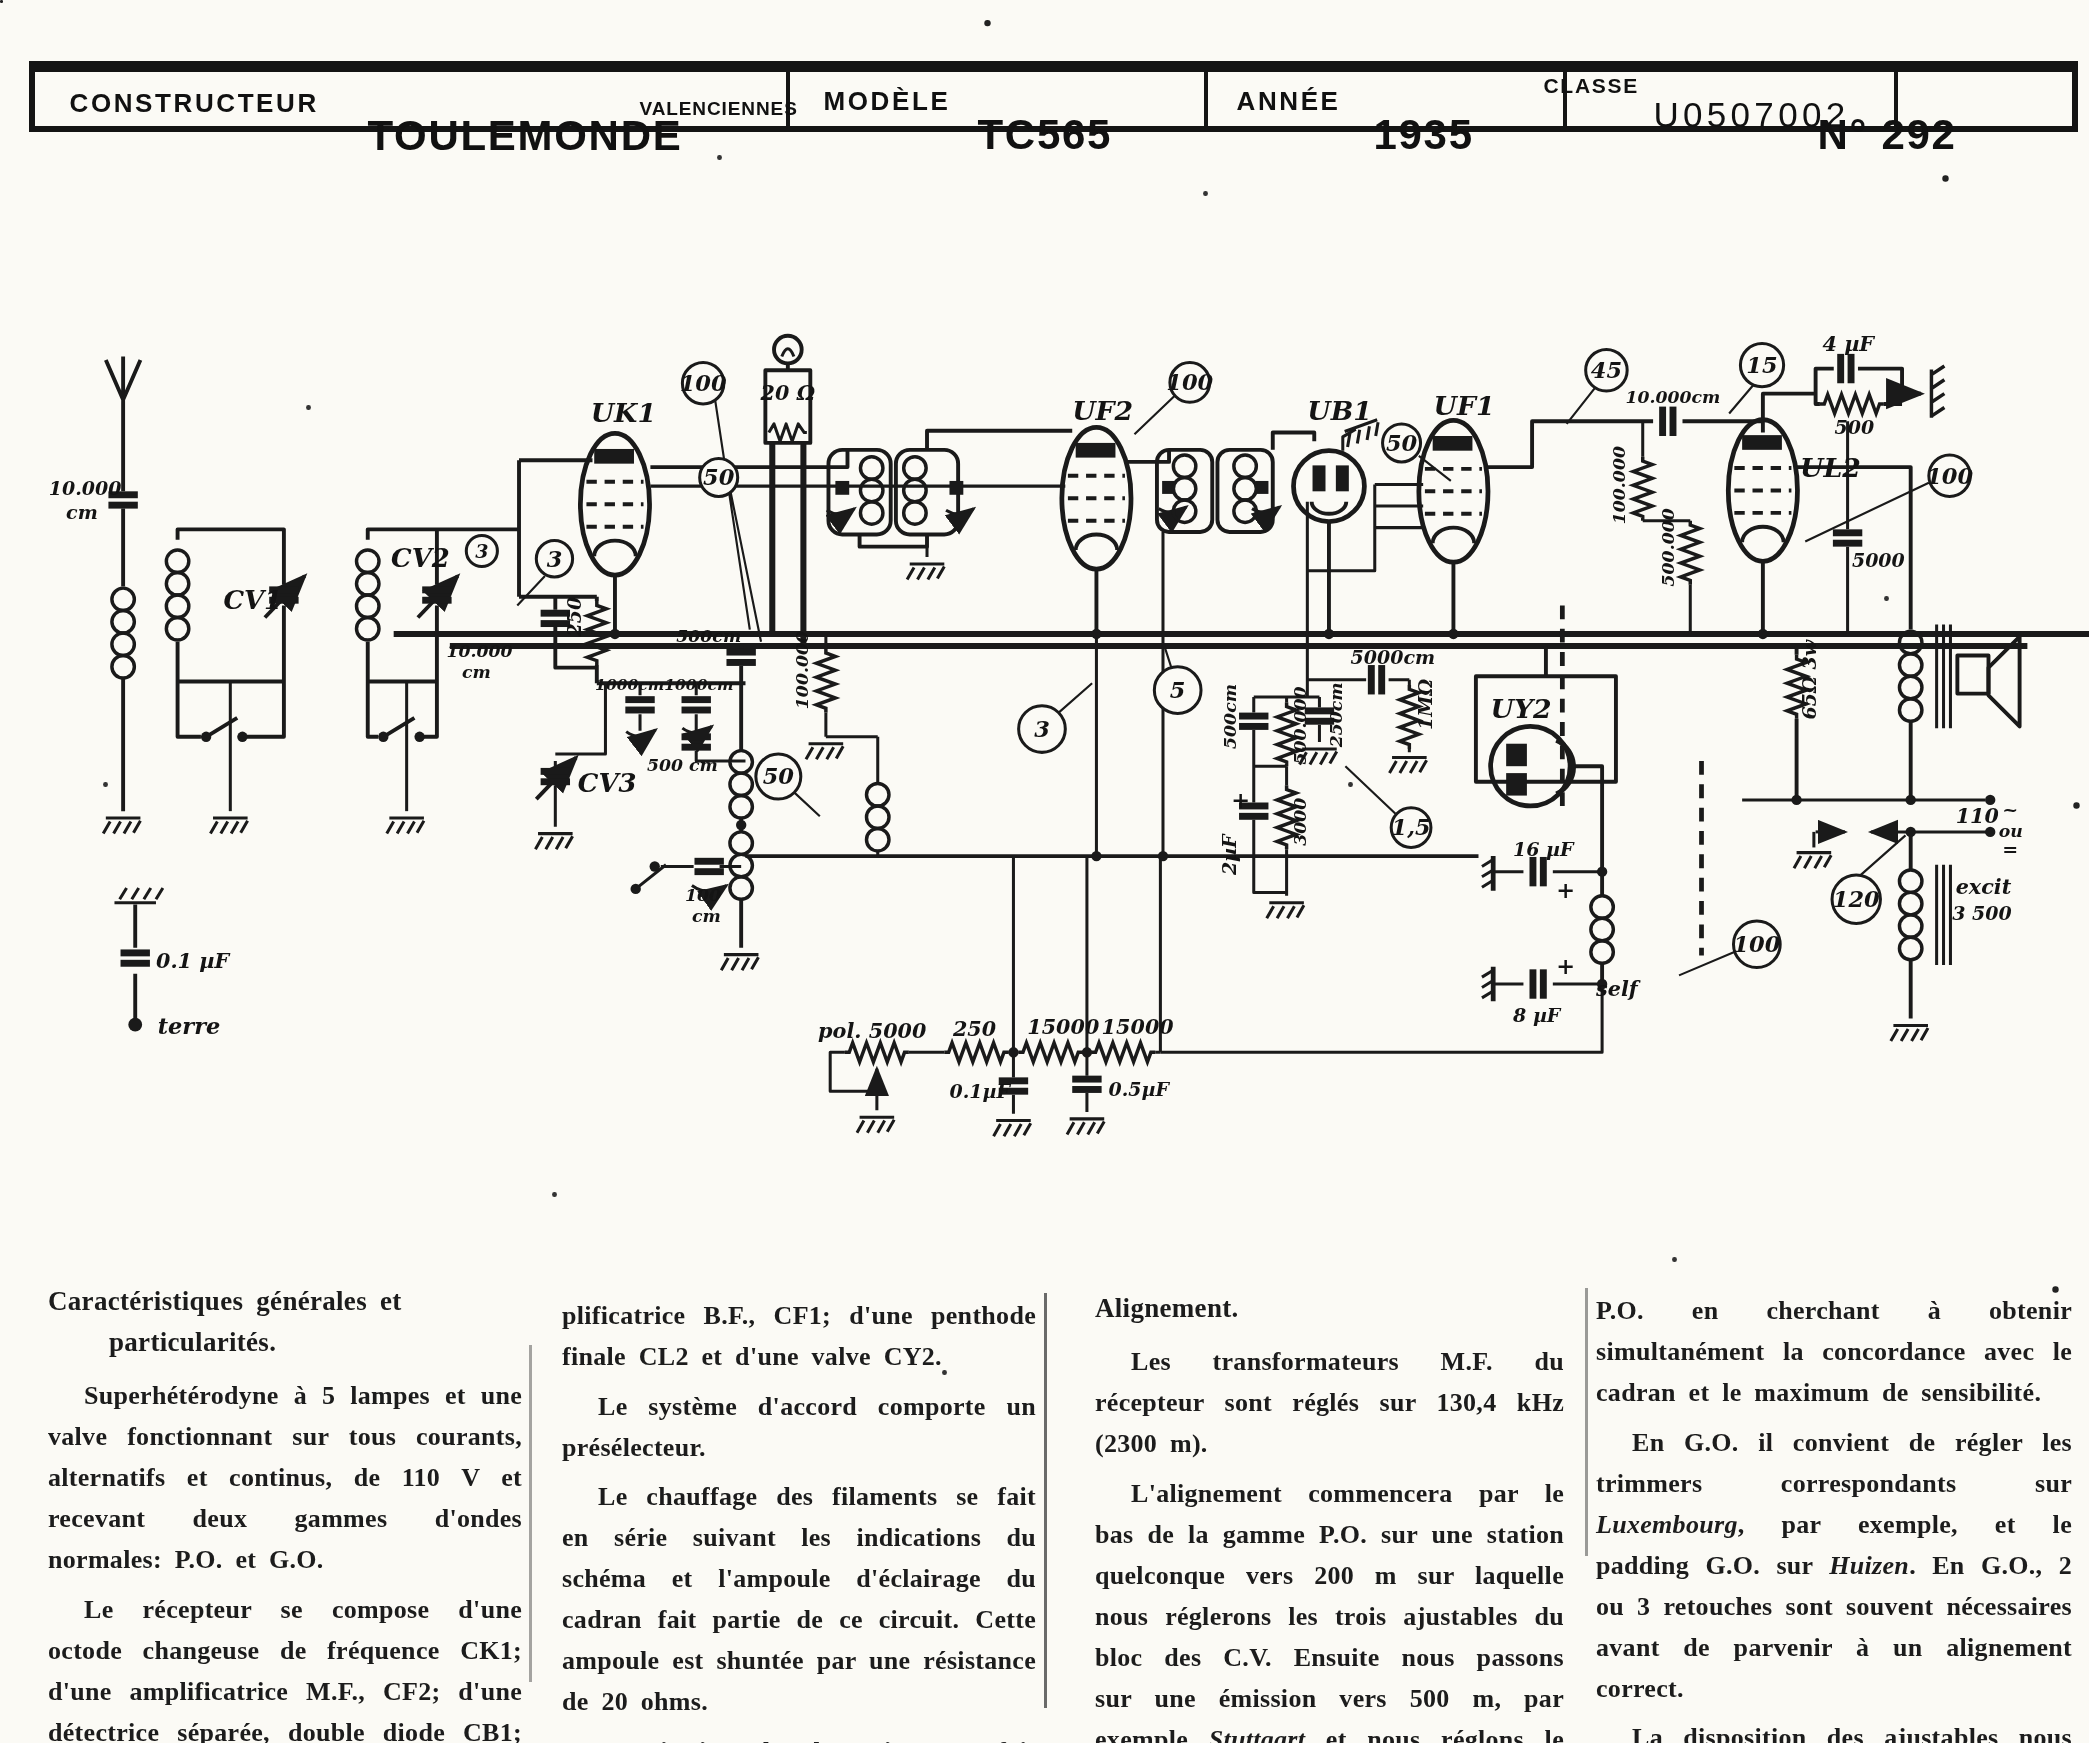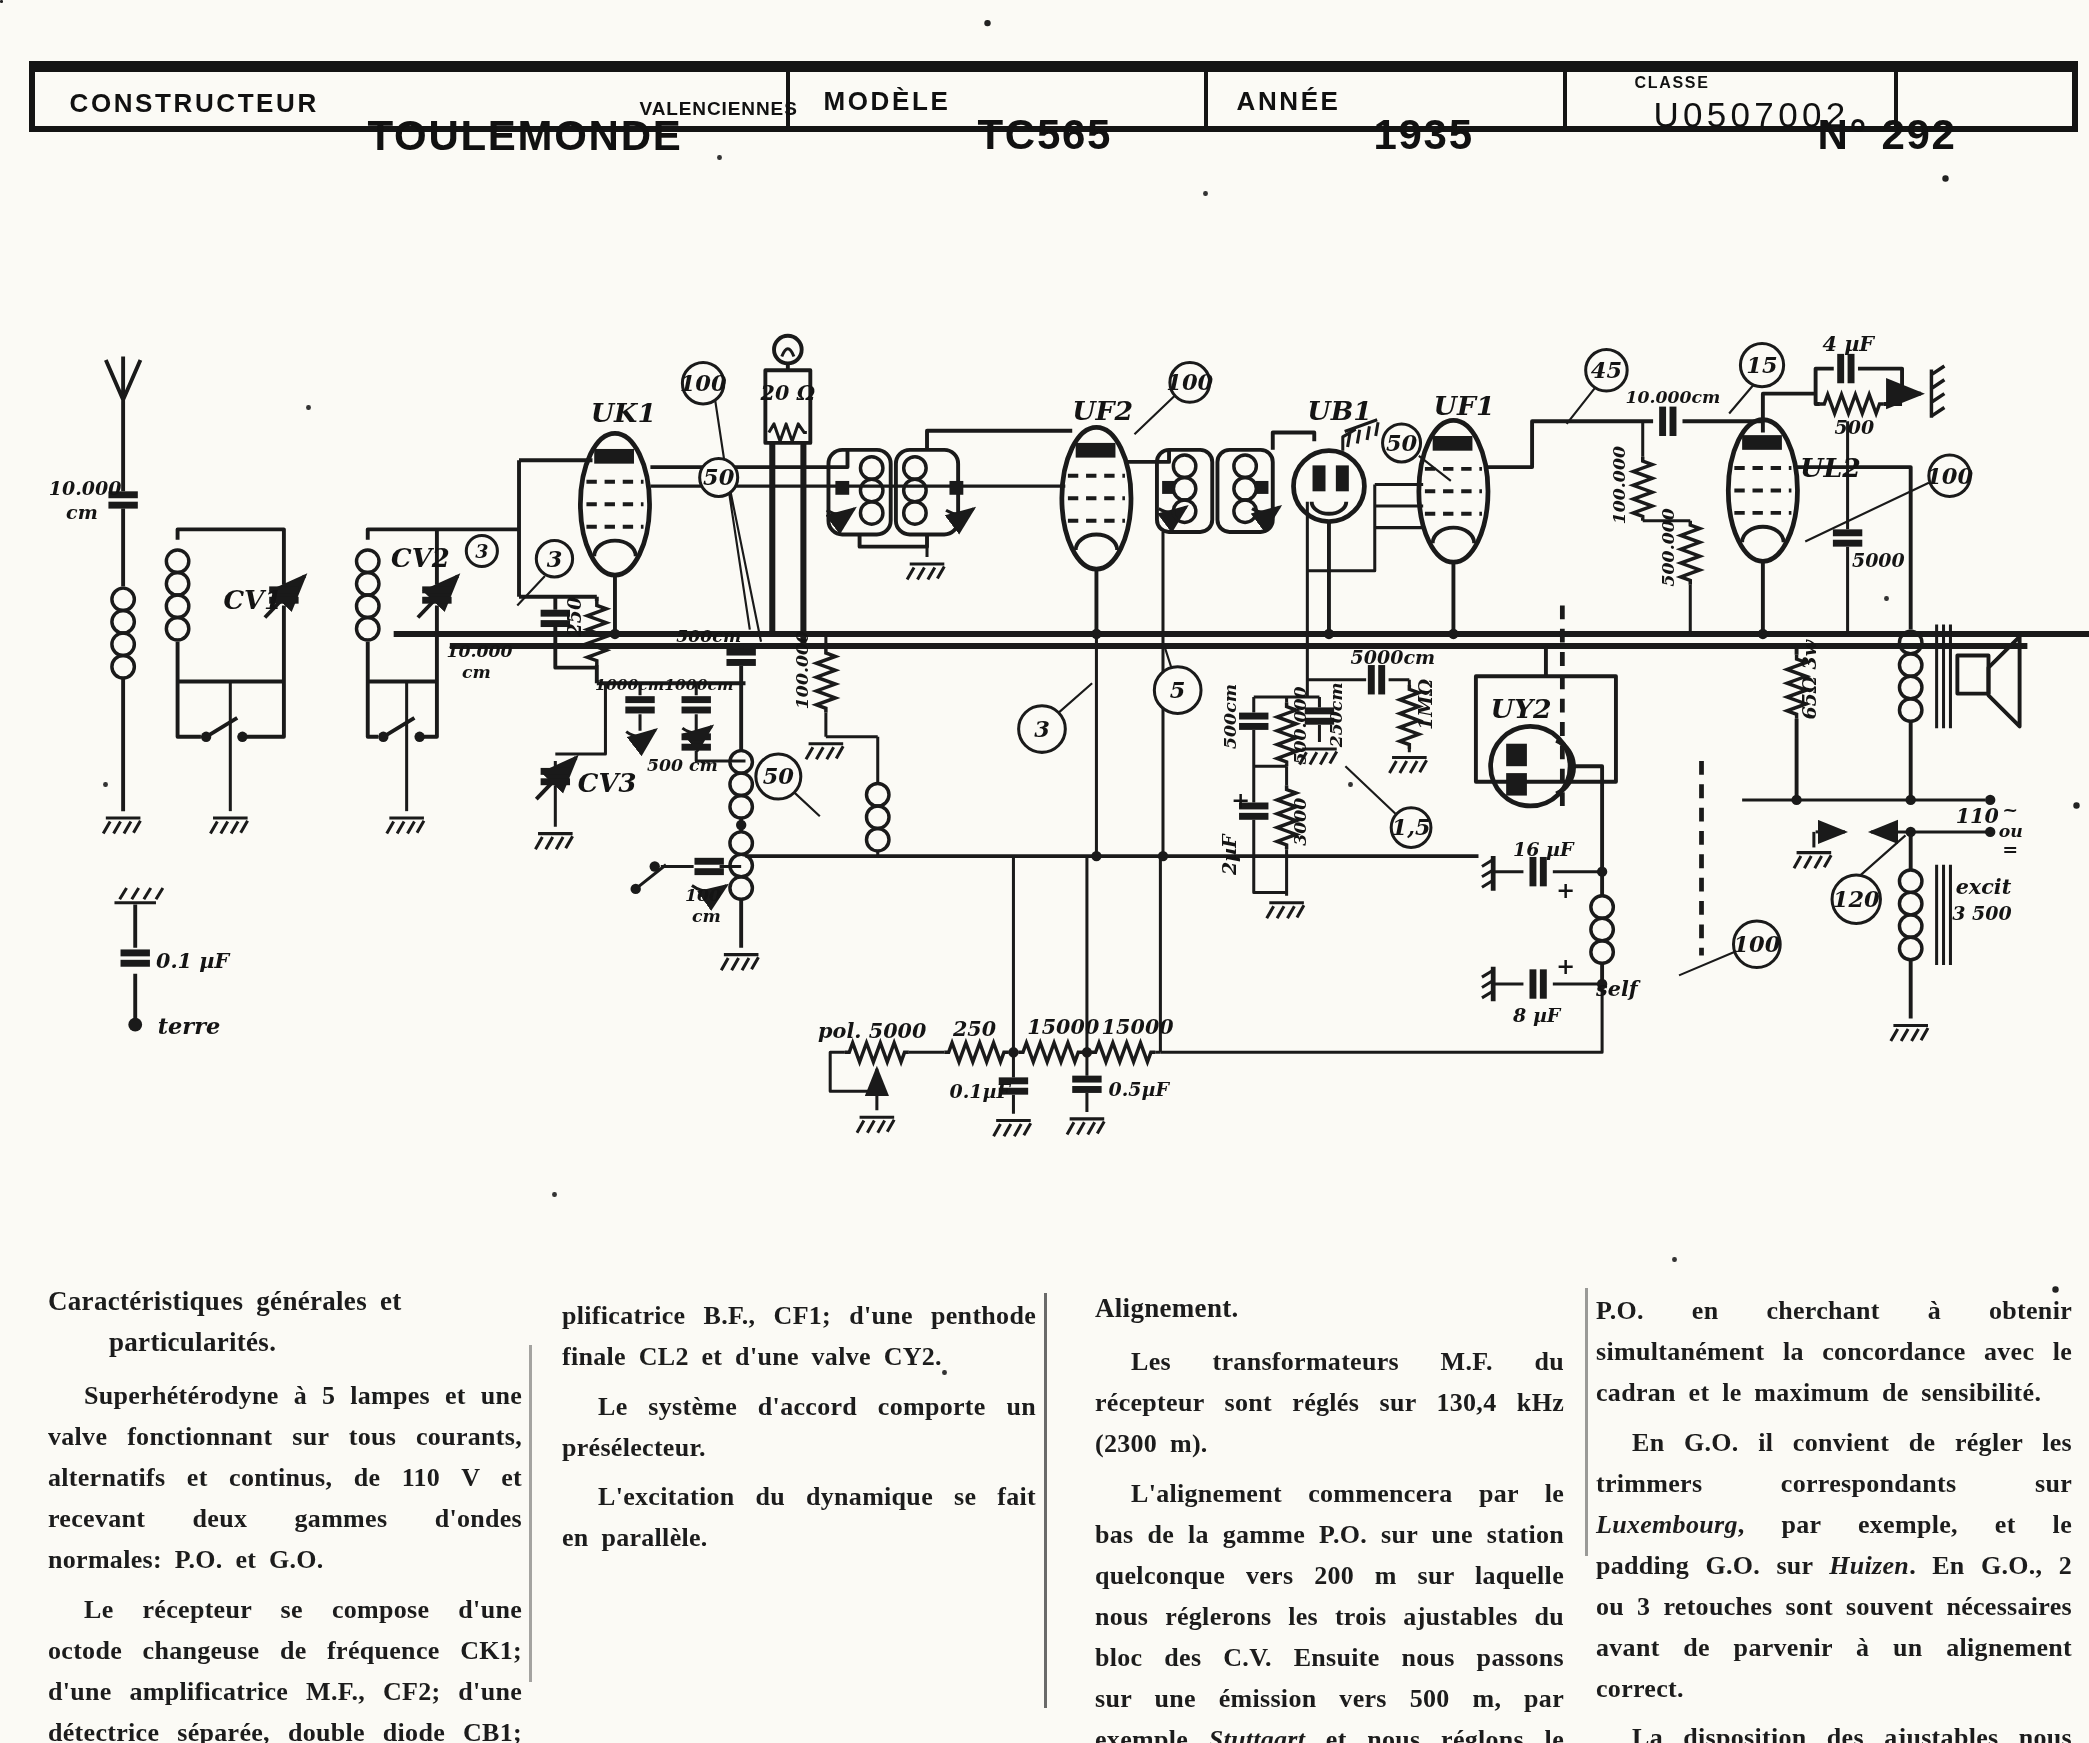--- a/index.html
+++ b/index.html
@@ -56,21 +56,21 @@
     <div class="ht h-label" style="left:35px;top:15.6px">CONSTRUCTEUR</div>
     <div class="ht h-big" style="left:333px;top:5.2px">TOULEMONDE</div>
     <div class="ht h-small" style="left:605px;top:26px">VALENCIENNES</div>
 
     <div class="ht h-label" style="left:789px;top:14px">MODÈLE</div>
     <div class="ht h-big" style="left:943px;top:3.5px">TC565</div>
 
     <div class="ht h-label" style="left:1202px;top:14px">ANNÉE</div>
     <div class="ht h-big" style="left:1339px;top:3.5px">1935</div>
 
-    <div class="ht" style="left:1600px;top:1.7px;font-size:16px;letter-spacing:1.7px">CLASSE</div>
+    <div class="ht" style="left:1509px;top:1.7px;font-size:21px;letter-spacing:1.7px">CLASSE</div>
     <div class="ht" style="left:1619px;top:22.5px;font-size:35px;letter-spacing:4.3px;font-weight:400">U0507002</div>
 
     <div class="ht h-big" style="left:1783px;top:3.5px">N° 292</div>
   </div>
 
   <svg class="schem" width="2090" height="1141" viewBox="0 150 2417 1320">
     <defs>
       <marker id="arr" markerWidth="12" markerHeight="10" refX="9" refY="4" orient="auto">
         <path d="M0,0 L10,4 L0,8 z" fill="#1a1a1a"></path>
       </marker>
@@ -465,20 +465,21 @@
       <span>Caractéristiques générales et</span>
       <span class="l2">particularités.</span>
     </div>
     <p>Superhétérodyne à 5 lampes et une valve fonctionnant sur tous courants, alternatifs et continus, de 110 V et recevant deux gammes d'ondes normales: P.O. et G.O.</p>
     <p>Le récepteur se compose d'une octode changeuse de fréquence CK1; d'une amplificatrice M.F., CF2; d'une détectrice séparée, double diode CB1; d'une préam-</p>
   </div>
 
   <div class="col" style="left:562px;top:1295px;width:474px">
     <p class="cont">plificatrice B.F., CF1; d'une penthode finale CL2 et d'une valve CY2.</p>
     <p>Le système d'accord comporte un présélecteur.</p>
+    <p>Le chauffage des filaments se fait en série suivant les indications du schéma et l'ampoule d'éclairage du cadran fait partie de ce circuit. Cette ampoule est shuntée par une résistance de 20 ohms.</p>
     <p>L'excitation du dynamique se fait en parallèle.</p>
   </div>
 
   <div class="col" style="left:1095px;top:1288px;width:469px">
     <div class="colhead">Alignement.</div>
     <p>Les transformateurs M.F. du récepteur sont réglés sur 130,4 kHz (2300 m).</p>
     <p><span>L'alignement commencera par le bas de la gamme P.O. sur une station quelconque vers 200 m sur laquelle nous réglerons les trois ajustables du bloc des C.V. Ensuite nous passons sur une émission vers 500 m, par exemple </span><i>Stuttgart</i><span> et nous réglons le padding</span></p>
   </div>
 
   <div class="col" style="left:1596px;top:1290px;width:476px">

